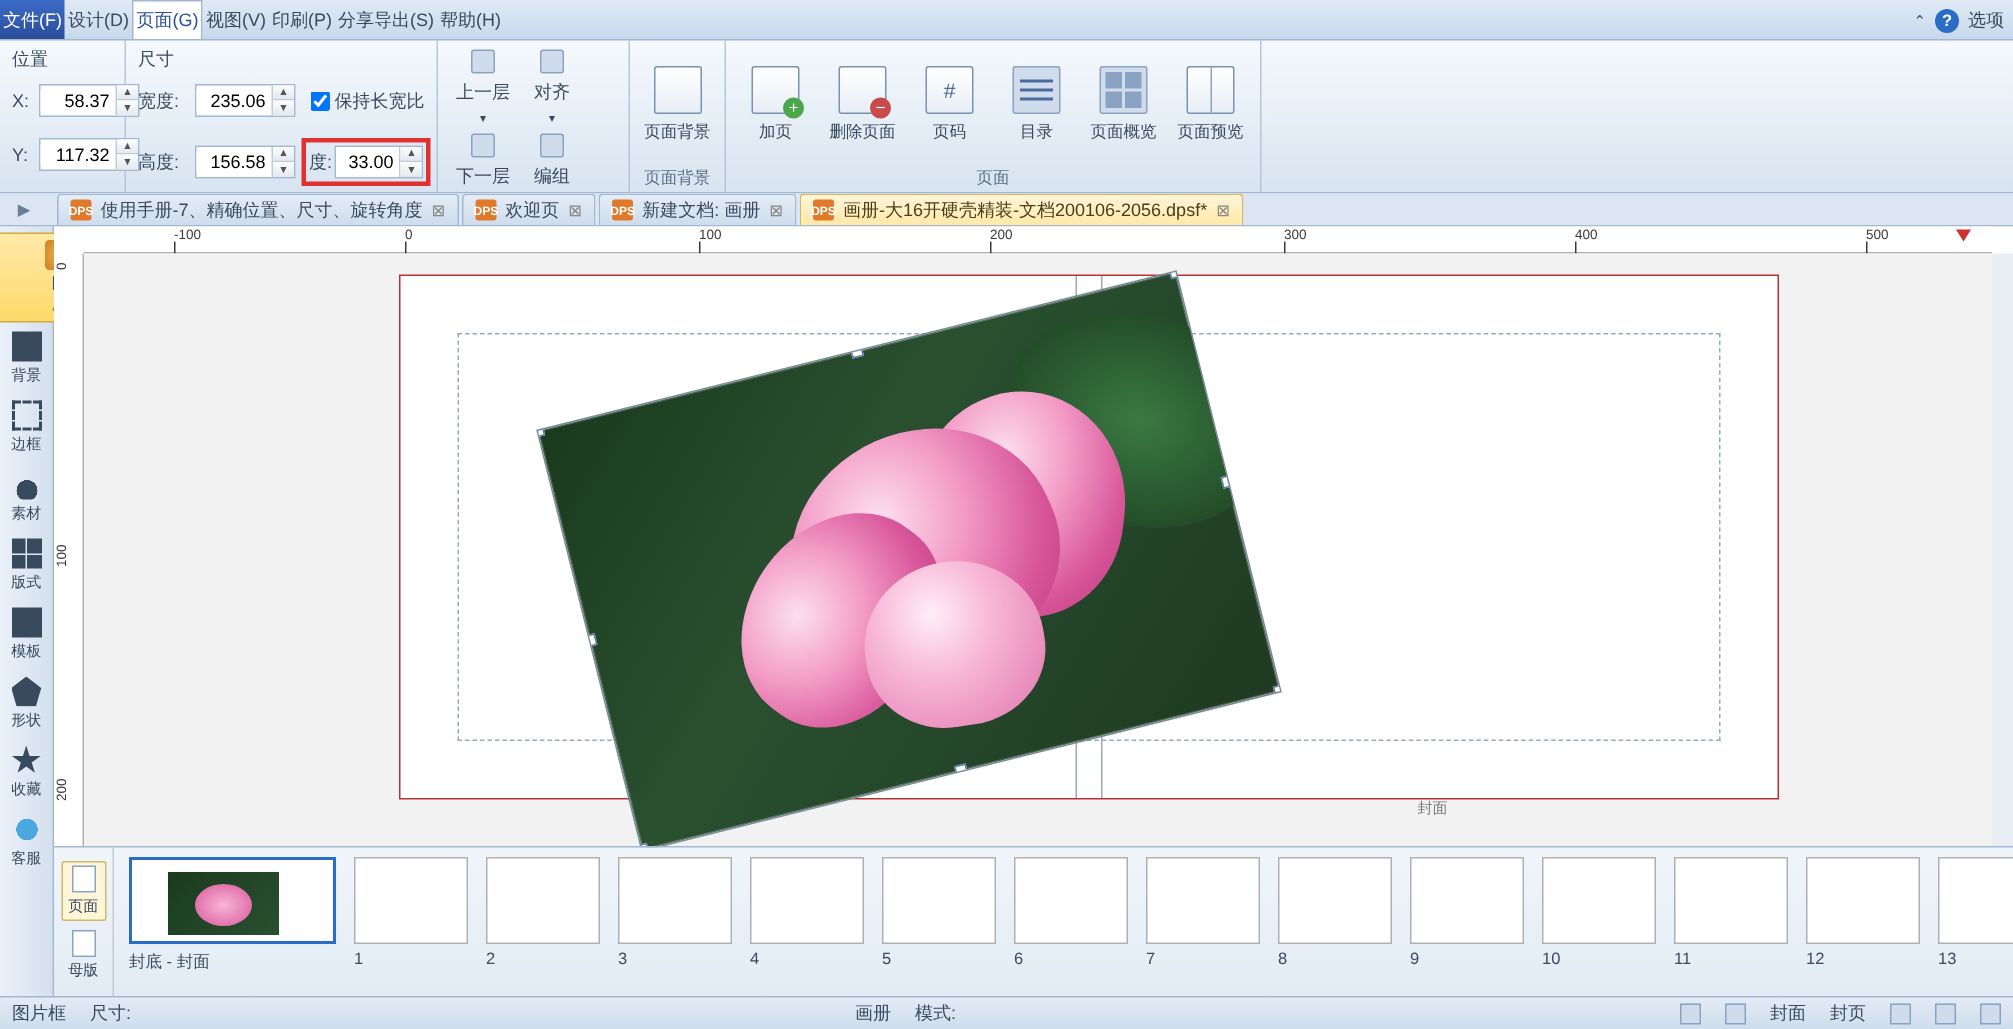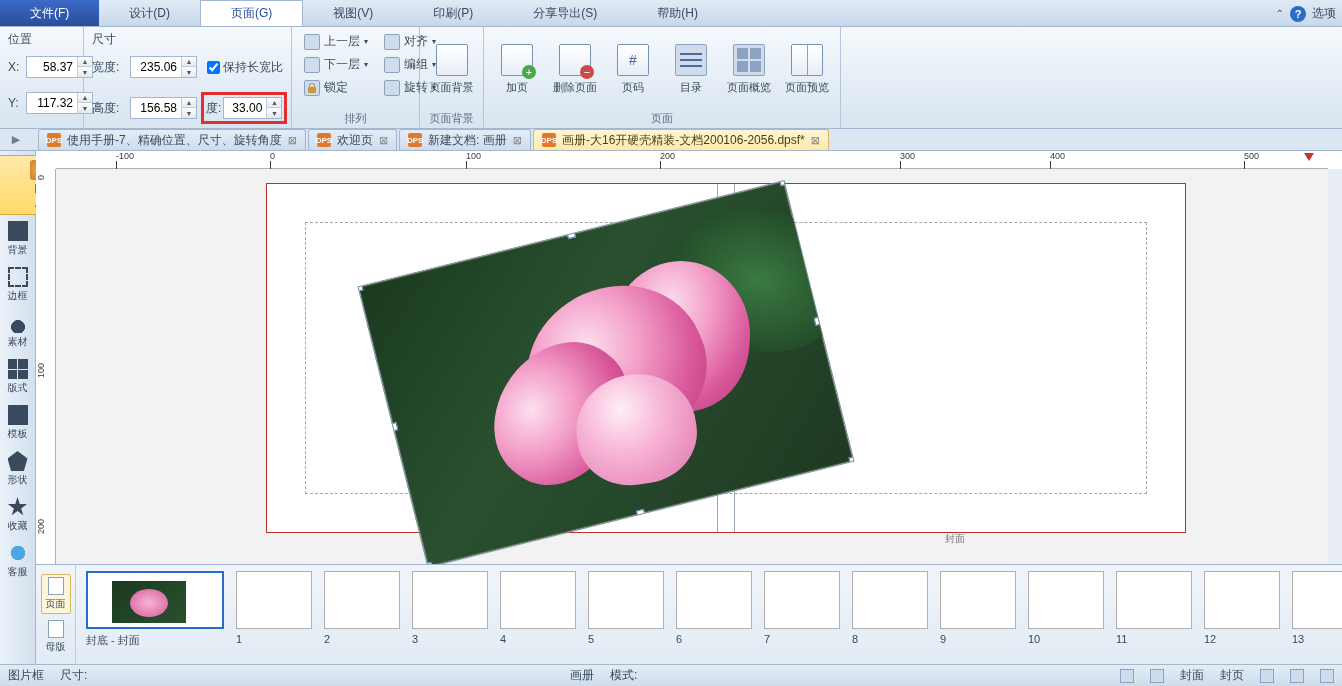--- a/index.html
+++ b/index.html
@@ -1,41 +1,41 @@
 <!DOCTYPE html>
 <html><head>
 <meta charset="utf-8">
 <style>
 * { margin: 0; padding: 0; box-sizing: border-box; font-family: "Microsoft YaHei", sans-serif; font-size: 12px; }
 body { width: 1342px; height: 686px; background: #e8f0f8; overflow: hidden; position: relative; }
 
 
 .menubar { height: 27px; background: linear-gradient(#e0eaf5,#c8d8ec); display: flex; align-items: stretch; border-bottom: 1px solid #a3b7d0; position: relative; }
-.menu-item { padding: 0 30px; display: flex; align-items: center; color: #3a4a5e; cursor: pointer; }
+.menu-item { padding: 0 2px; display: flex; align-items: center; color: #3a4a5e; cursor: pointer; }
 .menu-item.file { background: linear-gradient(#3b6bc6,#2a4e9b); color: #fff; }
 .menu-item.active { background: #fff; border: 1px solid #a3b7d0; border-bottom: none; color: #2a4e9b; }
 .menubar-right { position: absolute; right: 6px; top: 0; height: 27px; display: flex; align-items: center; gap: 6px; color: #3a4a5e; }
 .help-circle { width: 16px; height: 16px; border-radius: 50%; background: #2a6dc6; color: #fff; font-size: 11px; display: flex; align-items: center; justify-content: center; font-weight: bold; }
 
 
 .ribbon { height: 102px; background: linear-gradient(#f5f9fd,#d8e4f0); border-bottom: 1px solid #a3b7d0; display: flex; }
 .ribbon-group { border-right: 1px solid #b4c6db; padding: 4px 8px 2px; display: flex; flex-direction: column; }
 .ribbon-group-body { flex: 1; display: flex; align-items: flex-start; gap: 8px; }
 .ribbon-group-label { text-align: center; color: #5b6e86; font-size: 11px; padding-top: 2px; }
 .pos-row { display: flex; align-items: center; gap: 4px; margin-bottom: 6px; }
 .pos-label { color: #3a4a5e; width: 34px; }
 .spin { display: flex; align-items: center; border: 1px solid #a3b7d0; background: #fff; height: 22px; }
 .spin input { border: none; width: 50px; text-align: right; padding: 0 4px; font-size: 12px; outline: none; }
 .spin-btns { display: flex; flex-direction: column; border-left: 1px solid #c0ccd8; }
 .spin-btn { width: 14px; height: 10px; background: linear-gradient(#fdfdfd,#e2e9f1); font-size: 7px; color: #555; display: flex; align-items: center; justify-content: center; cursor: pointer; }
 .spin-btn:first-child { border-bottom: 1px solid #c0ccd8; }
 .check-aspect { display: flex; align-items: center; gap: 3px; margin-top: 4px; color: #3a4a5e; }
 .check-aspect input { width: 13px; height: 13px; }
 .rotate-highlight { border: 3px solid #e03030; padding: 2px; display: flex; align-items: center; gap: 2px; }
-.ribbon-small-btn { display: flex; align-items: center; gap: 4px; padding: 2px 4px; color: #3a4a5e; cursor: pointer; white-space: nowrap; }
+.ribbon-small-btn { display: flex; align-items: center; gap: 4px; padding: 2px 4px; color: #3a4a5e; cursor: pointer; white-space: nowrap; flex-direction: column; }
 .ribbon-small-btn .icn { width: 16px; height: 16px; }
 .ribbon-col { display: flex; flex-direction: column; gap: 2px; }
 .ribbon-big-btn { display: flex; flex-direction: column; align-items: center; justify-content: center; gap: 4px; width: 50px; height: 76px; color: #3a4a5e; cursor: pointer; }
 .ribbon-big-btn .big-icn { width: 32px; height: 32px; }
 .ribbon-big-btn span { font-size: 11px; text-align: center; }
 
 
 .icn, .big-icn { display: inline-block; background: #d0dcec; border: 1px solid #8aa3c2; border-radius: 2px; position: relative; }
 .icn-page { background: linear-gradient(#fff,#e8eef6); border-color: #7a93b2; }
 .icn-lock::after { content: ""; position: absolute; left: 3px; top: 6px; width: 8px; height: 6px; background: #c89b3a; border-radius: 1px; }
@@ -353,21 +353,21 @@
       <span>客服</span>
     </div>
 </div>
 
 <div class="workspace">
   <div class="ruler-h">
     <span class="tick" style="left:60px;">-100</span>
     <span class="tick" style="left:214px;">0</span>
     <span class="tick" style="left:410px;">100</span>
     <span class="tick" style="left:604px;">200</span>
-    <span class="tick" style="left:844px;">300</span>
+    <span class="tick" style="left:800px;">300</span>
     <span class="tick" style="left:994px;">400</span>
     <span class="tick" style="left:1188px;">500</span>
     <span class="ruler-marker" style="left:1248px;"></span>
   </div>
   <div class="ruler-v">
     <span class="tick" style="top:6px;">0</span>
     <span class="tick" style="top:194px;">100</span>
     <span class="tick" style="top:350px;">200</span>
   </div>
   <div class="canvas-area">

